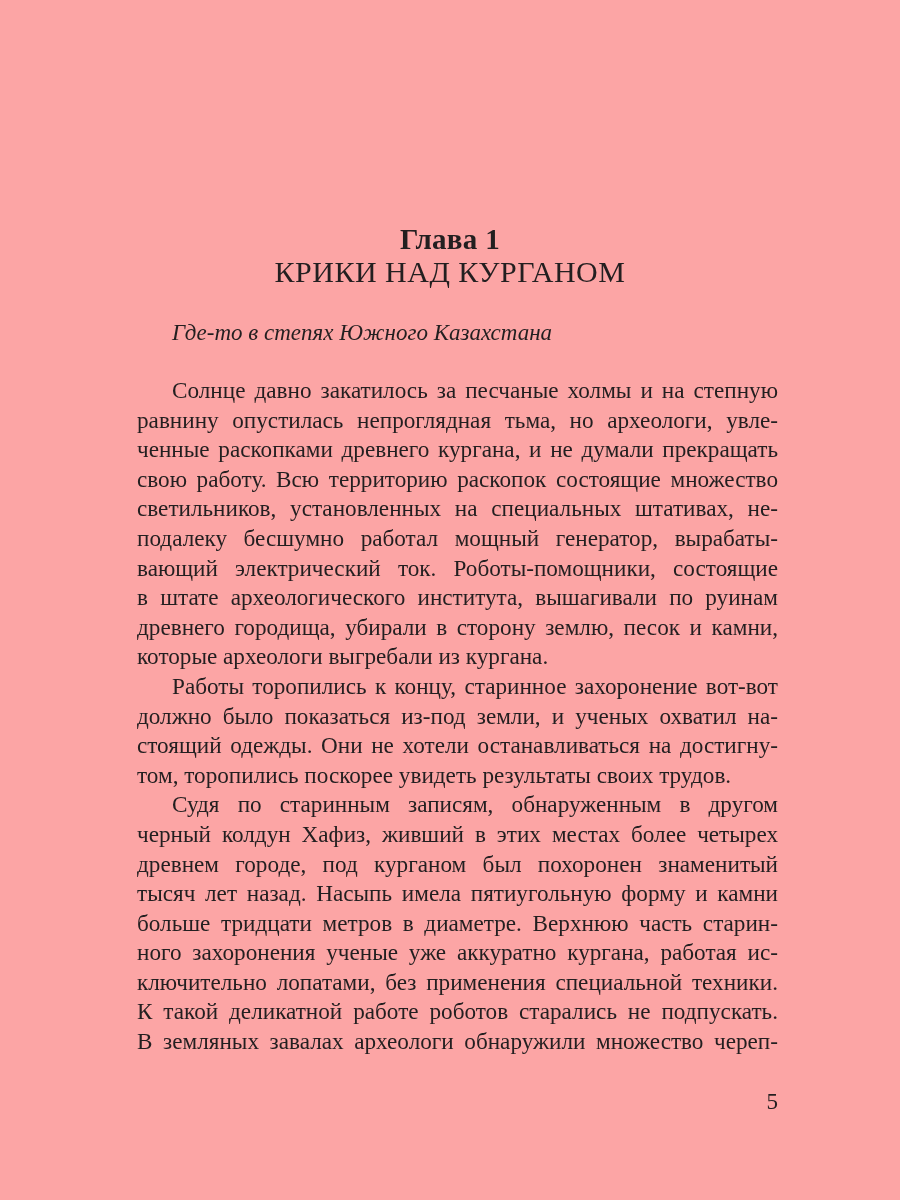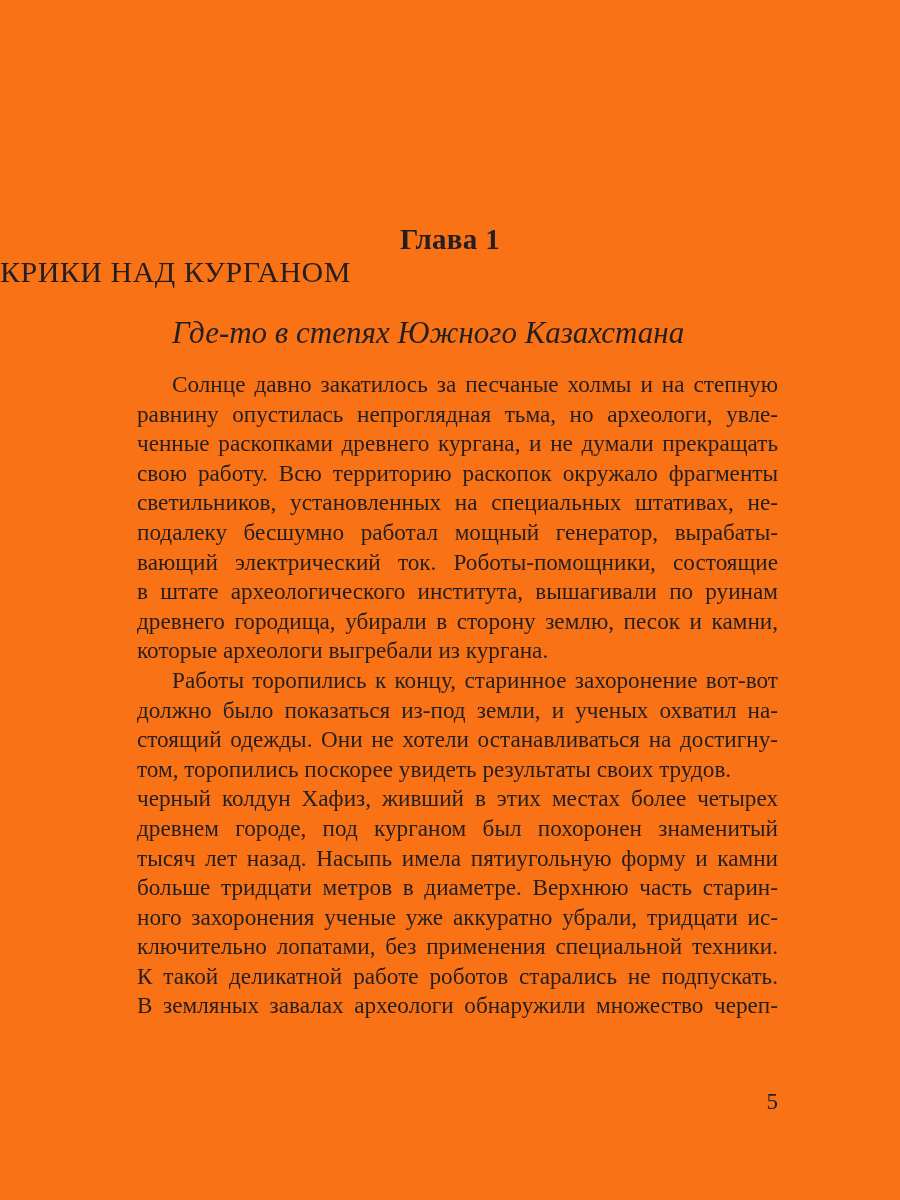--- a/index.html
+++ b/index.html
@@ -12,54 +12,55 @@
       height: 1200px;
       position: relative;
       overflow: hidden;
       font-family: "Liberation Serif", "DejaVu Serif", serif;
       color: #231f20;
     }
     .page {
       position: absolute;
       left: 0; top: 0;
       width: 900px; height: 1200px;
-      background: #f97316;
+      background: #fca5a5;
     }
     .chapter-number {
       position: absolute;
       top: 222px;
       left: 0;
       width: 900px;
       text-align: center;
       font-weight: bold;
       font-size: 29px;
       line-height: 34px;
       letter-spacing: 0.3px;
     }
     .chapter-title {
       position: absolute;
       top: 254px;
       left: 0;
       width: 900px;
-      text-align: left;
+      text-align: center;
       font-size: 30px;
       line-height: 36px;
       letter-spacing: 0.5px;
     }
     .text-block {
       position: absolute;
       left: 137px;
       width: 641px;
+      margin-top: 6px;
     }
     .epigraph {
       position: absolute;
       top: 318px;
       left: 172px;
       font-style: italic;
-      font-size: 31px;
+      font-size: 23px;
       line-height: 30px;
     }
     .body-text {
       top: 370px;
       font-size: 23.2px;
       line-height: 29.6px;
     }
     .line {
       display: block;
       white-space: nowrap;
@@ -91,38 +92,39 @@
   <div class="chapter-number">Глава 1</div>
   <div class="chapter-title">КРИКИ НАД КУРГАНОМ</div>
 
   <div class="epigraph">Где-то в степях Южного Казахстана</div>
 
   <div class="text-block body-text">
 
     <span class="line indent">Солнце давно закатилось за песчаные холмы и на степную</span>
     <span class="line">равнину опустилась непроглядная тьма, но археологи, увле-</span>
     <span class="line">ченные раскопками древнего кургана, и не думали прекращать</span>
-    <span class="line">свою работу. Всю территорию раскопок окружало фрагменты</span>
+    <span class="line">свою работу. Всю территорию раскопок состоящие множество</span>
     <span class="line">светильников, установленных на специальных штативах, не-</span>
     <span class="line">подалеку бесшумно работал мощный генератор, вырабаты-</span>
     <span class="line">вающий электрический ток. Роботы-помощники, состоящие</span>
     <span class="line">в штате археологического института, вышагивали по руинам</span>
     <span class="line">древнего городища, убирали в сторону землю, песок и камни,</span>
     <span class="line last">которые археологи выгребали из кургана.</span>
 
     <span class="line indent">Работы торопились к концу, старинное захоронение вот-вот</span>
     <span class="line">должно было показаться из-под земли, и ученых охватил на-</span>
     <span class="line">стоящий одежды. Они не хотели останавливаться на достигну-</span>
     <span class="line last">том, торопились поскорее увидеть результаты своих трудов.</span>
 
+    <span class="line indent">Судя по старинным записям, обнаруженным в другом</span>
     <span class="line">черный колдун Хафиз, живший в этих местах более четырех</span>
     <span class="line">древнем городе, под курганом был похоронен знаменитый</span>
     <span class="line">тысяч лет назад. Насыпь имела пятиугольную форму и камни</span>
     <span class="line">больше тридцати метров в диаметре. Верхнюю часть старин-</span>
-    <span class="line">ного захоронения ученые уже аккуратно убрали, тридцати ис-</span>
+    <span class="line">ного захоронения ученые уже аккуратно кургана, работая ис-</span>
     <span class="line">ключительно лопатами, без применения специальной техники.</span>
     <span class="line">К такой деликатной работе роботов старались не подпускать.</span>
     <span class="line">В земляных завалах археологи обнаружили множество череп-</span>
   </div>
 
   <div class="page-number">5</div>
 
 </div>
 
 </body></html>

